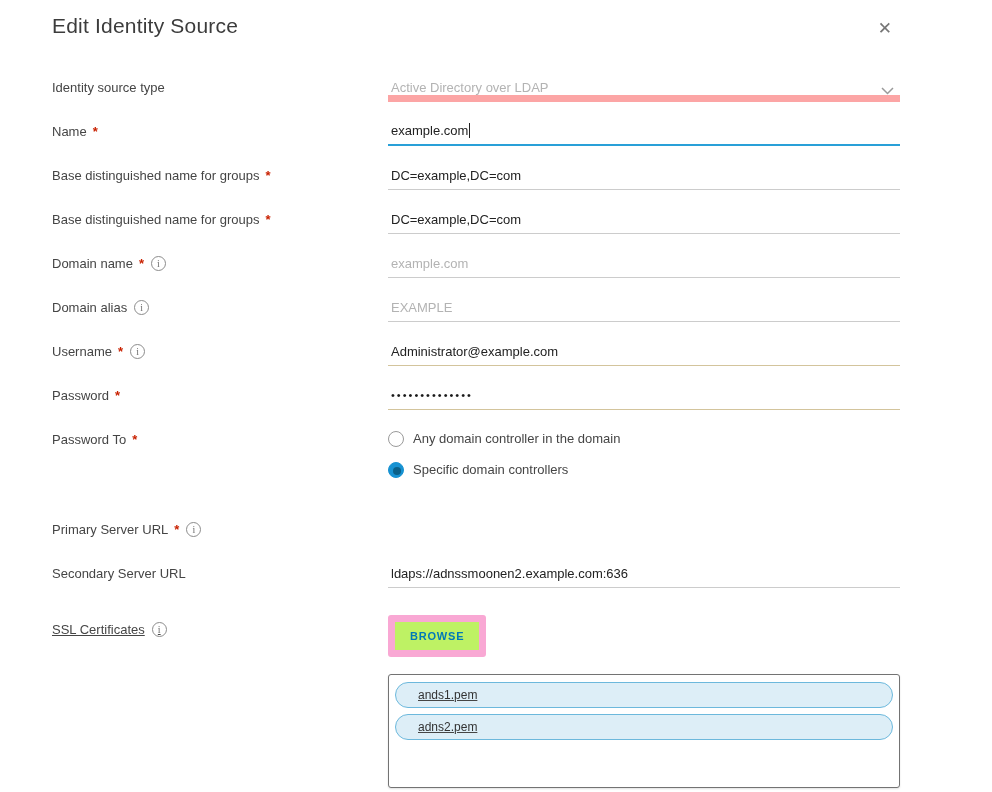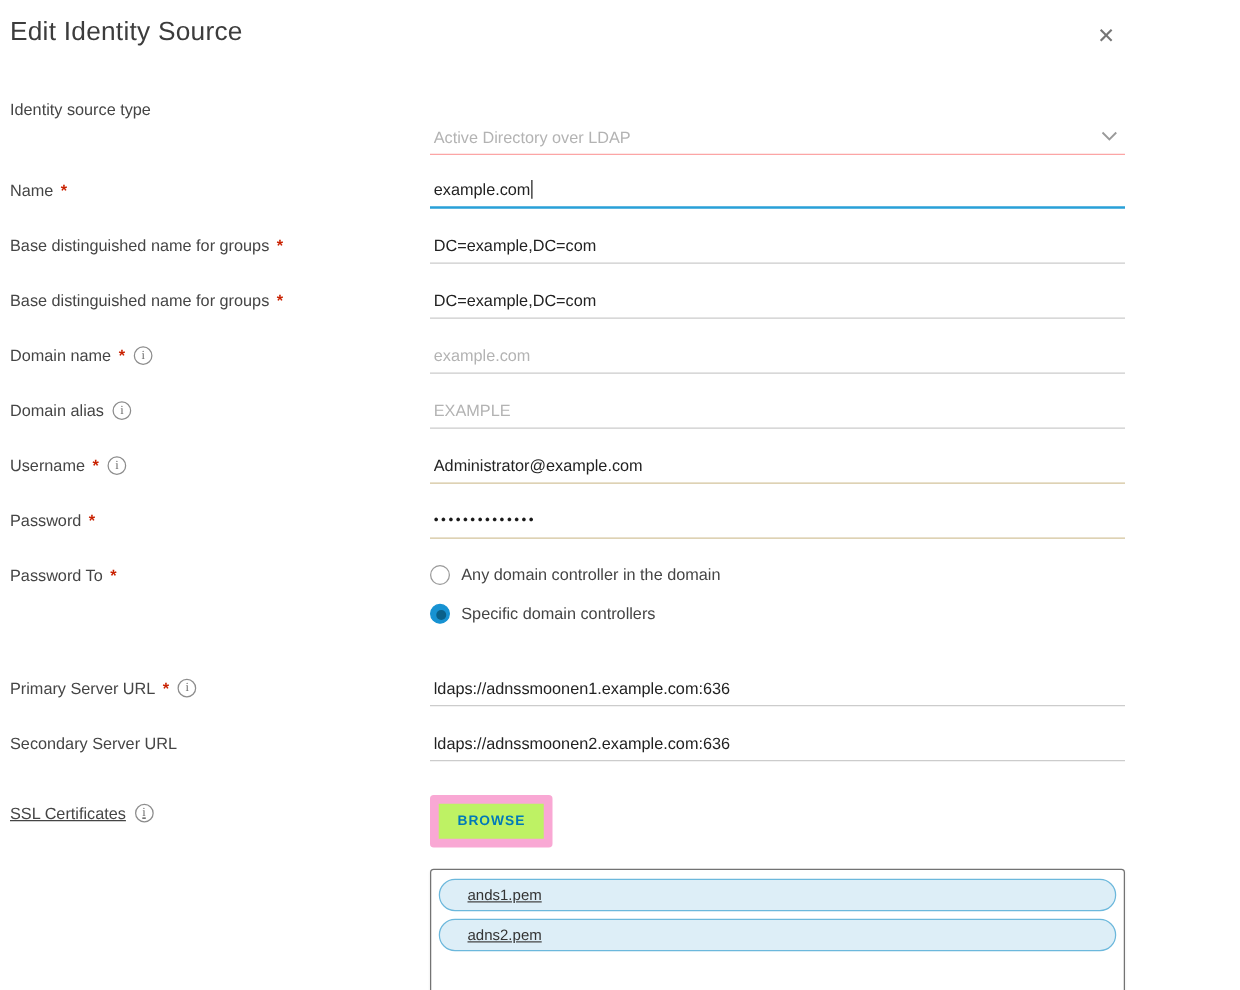--- a/index.html
+++ b/index.html
@@ -1,19 +1,19 @@
 <!DOCTYPE html>
 <html><head>
 <meta charset="utf-8">
 <style>
   * { margin:0; padding:0; box-sizing:border-box; }
   html,body { width:992px; height:792px; background:#ffffff; overflow:hidden; }
   body { font-family:"Liberation Sans", sans-serif; color:#454545; }
 
-  .dialog { width:916px; height:792px; background:#fff; position:relative; }
+  .dialog { width:916px; height:792px; background:#fff; position:relative;padding-left:44px; }
 
   .dialog-header { display:flex; justify-content:space-between; align-items:flex-start;
                    padding:14px 18px 0 8px; margin-bottom:30px; }
   .dialog-title { font-size:21px; font-weight:400; color:#3c3c3c; letter-spacing:.2px; }
   .close-btn { font-size:17px; color:#767676; cursor:pointer; line-height:1;
                padding:6px; user-select:none; }
 
   .form { }
   .row { display:flex; align-items:flex-start; min-height:30px; margin-bottom:14px; }
   .label-cell { width:344px; padding-left:8px; padding-top:7px; display:flex;
@@ -30,23 +30,23 @@
         background:transparent; font-family:"Liberation Sans", sans-serif;
         font-size:13px; color:#222; padding:0 3px; outline:none; }
   .tb::placeholder { color:#b3b3b3; opacity:1; }
   .tb.tan { border-bottom:1px solid #d3c49c; }
   .tb.dots { font-size:11px; letter-spacing:2px; color:#1a1a1a; }
 
   .fake-input { width:100%; height:29px; border-bottom:2px solid #29a0d8;
                 display:flex; align-items:center; padding:0 3px; font-size:13px; color:#222; }
   .caret { display:inline-block; width:1px; height:15px; background:#222; margin-left:1px; }
 
-  .select-box { width:100%; height:29px; border-bottom:1px solid #fca5a5;
-                display:flex; align-items:center; justify-content:space-between;
-                padding:0 6px 0 3px; cursor:default;margin-top:22px; }
+  .select-box { width:100%; height:29px; border-bottom:7px solid #fca5a5;
+                display:flex; align-items:flex-end; justify-content:space-between;
+                padding:0 6px 0 3px; cursor:default; }
   .select-value { font-size:13px; color:#b3b3b3; }
 
   .radio-group { padding-top:6px; }
   .radio-line { display:flex; align-items:flex-start; gap:9px; height:28px; margin-bottom:3px; cursor:pointer; }
   .radio { width:16px; height:16px; border-radius:50%; border:1px solid #9a9a9a;
            background:#fff; flex-shrink:0; }
   .radio.checked { border:1px solid #1792d2; background:#1792d2;
                    box-shadow: inset 0 0 0 3px #1792d2, inset 0 0 0 9px #eaf6fc; }
   .radio.checked { position:relative; box-shadow:none; }
   .radio.checked::after { content:""; position:absolute; left:4px; top:4px; width:8px; height:8px;
@@ -188,23 +188,20 @@
         </div>
       </div>
     </div>
 
     <div class="row">
       <div class="label-cell">
         <span class="label">Primary Server URL</span>
         <span class="req">*</span>
         <span class="info-icon">i</span>
       </div>
-      <div class="field-cell">
-        <input class="tb" value="ldaps://adnssmoonen1.example.com:636" style="">
-      </div>
     </div>
 
     <div class="row">
       <div class="label-cell">
         <span class="label">Secondary Server URL</span>
       </div>
       <div class="field-cell">
         <input class="tb" value="ldaps://adnssmoonen2.example.com:636" style="">
       </div>
     </div>

